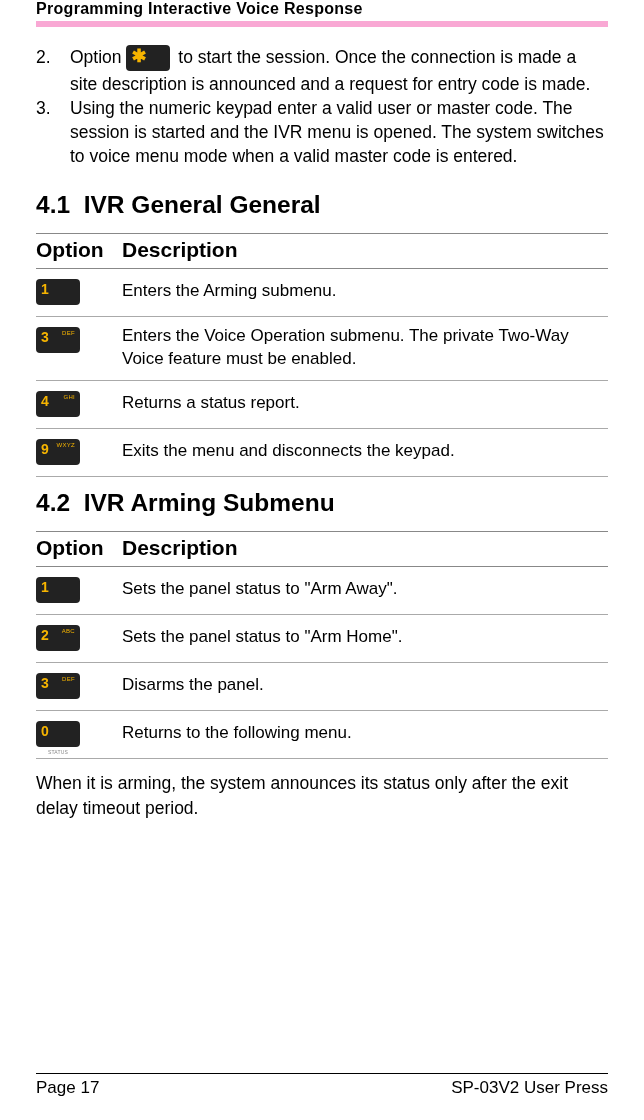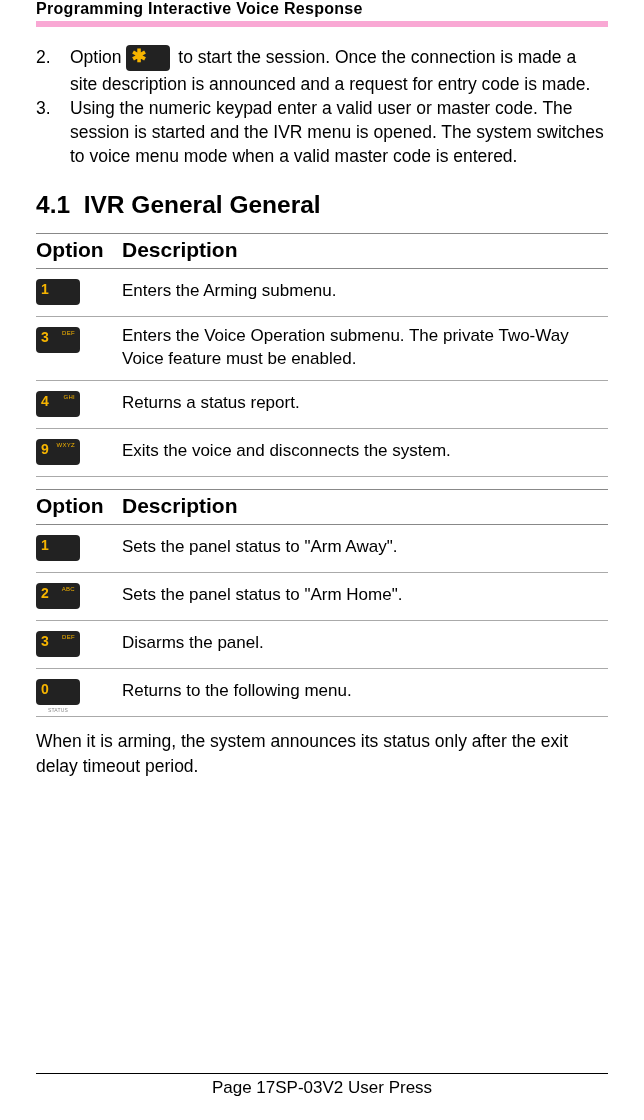--- a/index.html
+++ b/index.html
@@ -120,21 +120,21 @@
       font-size: 17px;
       line-height: 1.35;
     }
     table.opt td.c-opt { width: 86px; padding-top: 10px; vertical-align: top; }
     .footer {
       position: absolute;
       left: 36px;
       right: 36px;
       bottom: 22px;
       display: flex;
-      justify-content: center;
+      justify-content: space-between;
       font-family: "Segoe UI", Arial, sans-serif;
       font-size: 17px;
       border-top: 1px solid #000;
       padding-top: 4px;
     }
   </style>
 </head>
 <body>
 
 <div class="page-header">Programming Interactive Voice Response</div>
@@ -179,25 +179,28 @@
     <tr>
       <td class="c-opt">
         <span class="key"><span class="sym">4</span><span class="sup">GHI</span></span>
       </td>
       <td>Returns a status report.</td>
     </tr>
     <tr>
       <td class="c-opt">
         <span class="key"><span class="sym">9</span><span class="sup">WXYZ</span></span>
       </td>
-      <td>Exits the voice and disconnects the system.</td>
+      <td>Exits the menu and disconnects the keypad.</td>
     </tr>
   </tbody>
     </table>
 
+  <h2 class="section">
+    <span class="snum">4.2</span>&nbsp;&nbsp;<span>IVR Arming Submenu</span>
+  </h2>
 
   <table class="opt">
     <tbody>
         <tr>
       <th class="c-opt">Option</th>
       <th>Description</th>
     </tr>
     <tr>
       <td class="c-opt">
         <span class="key"><span class="sym">1</span></span>

